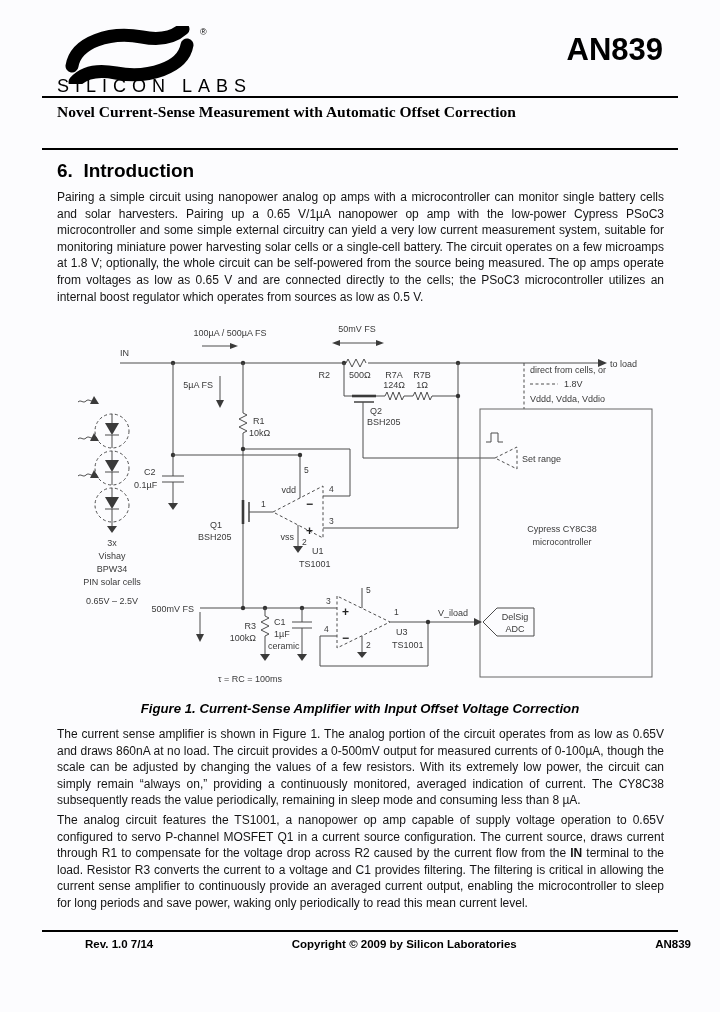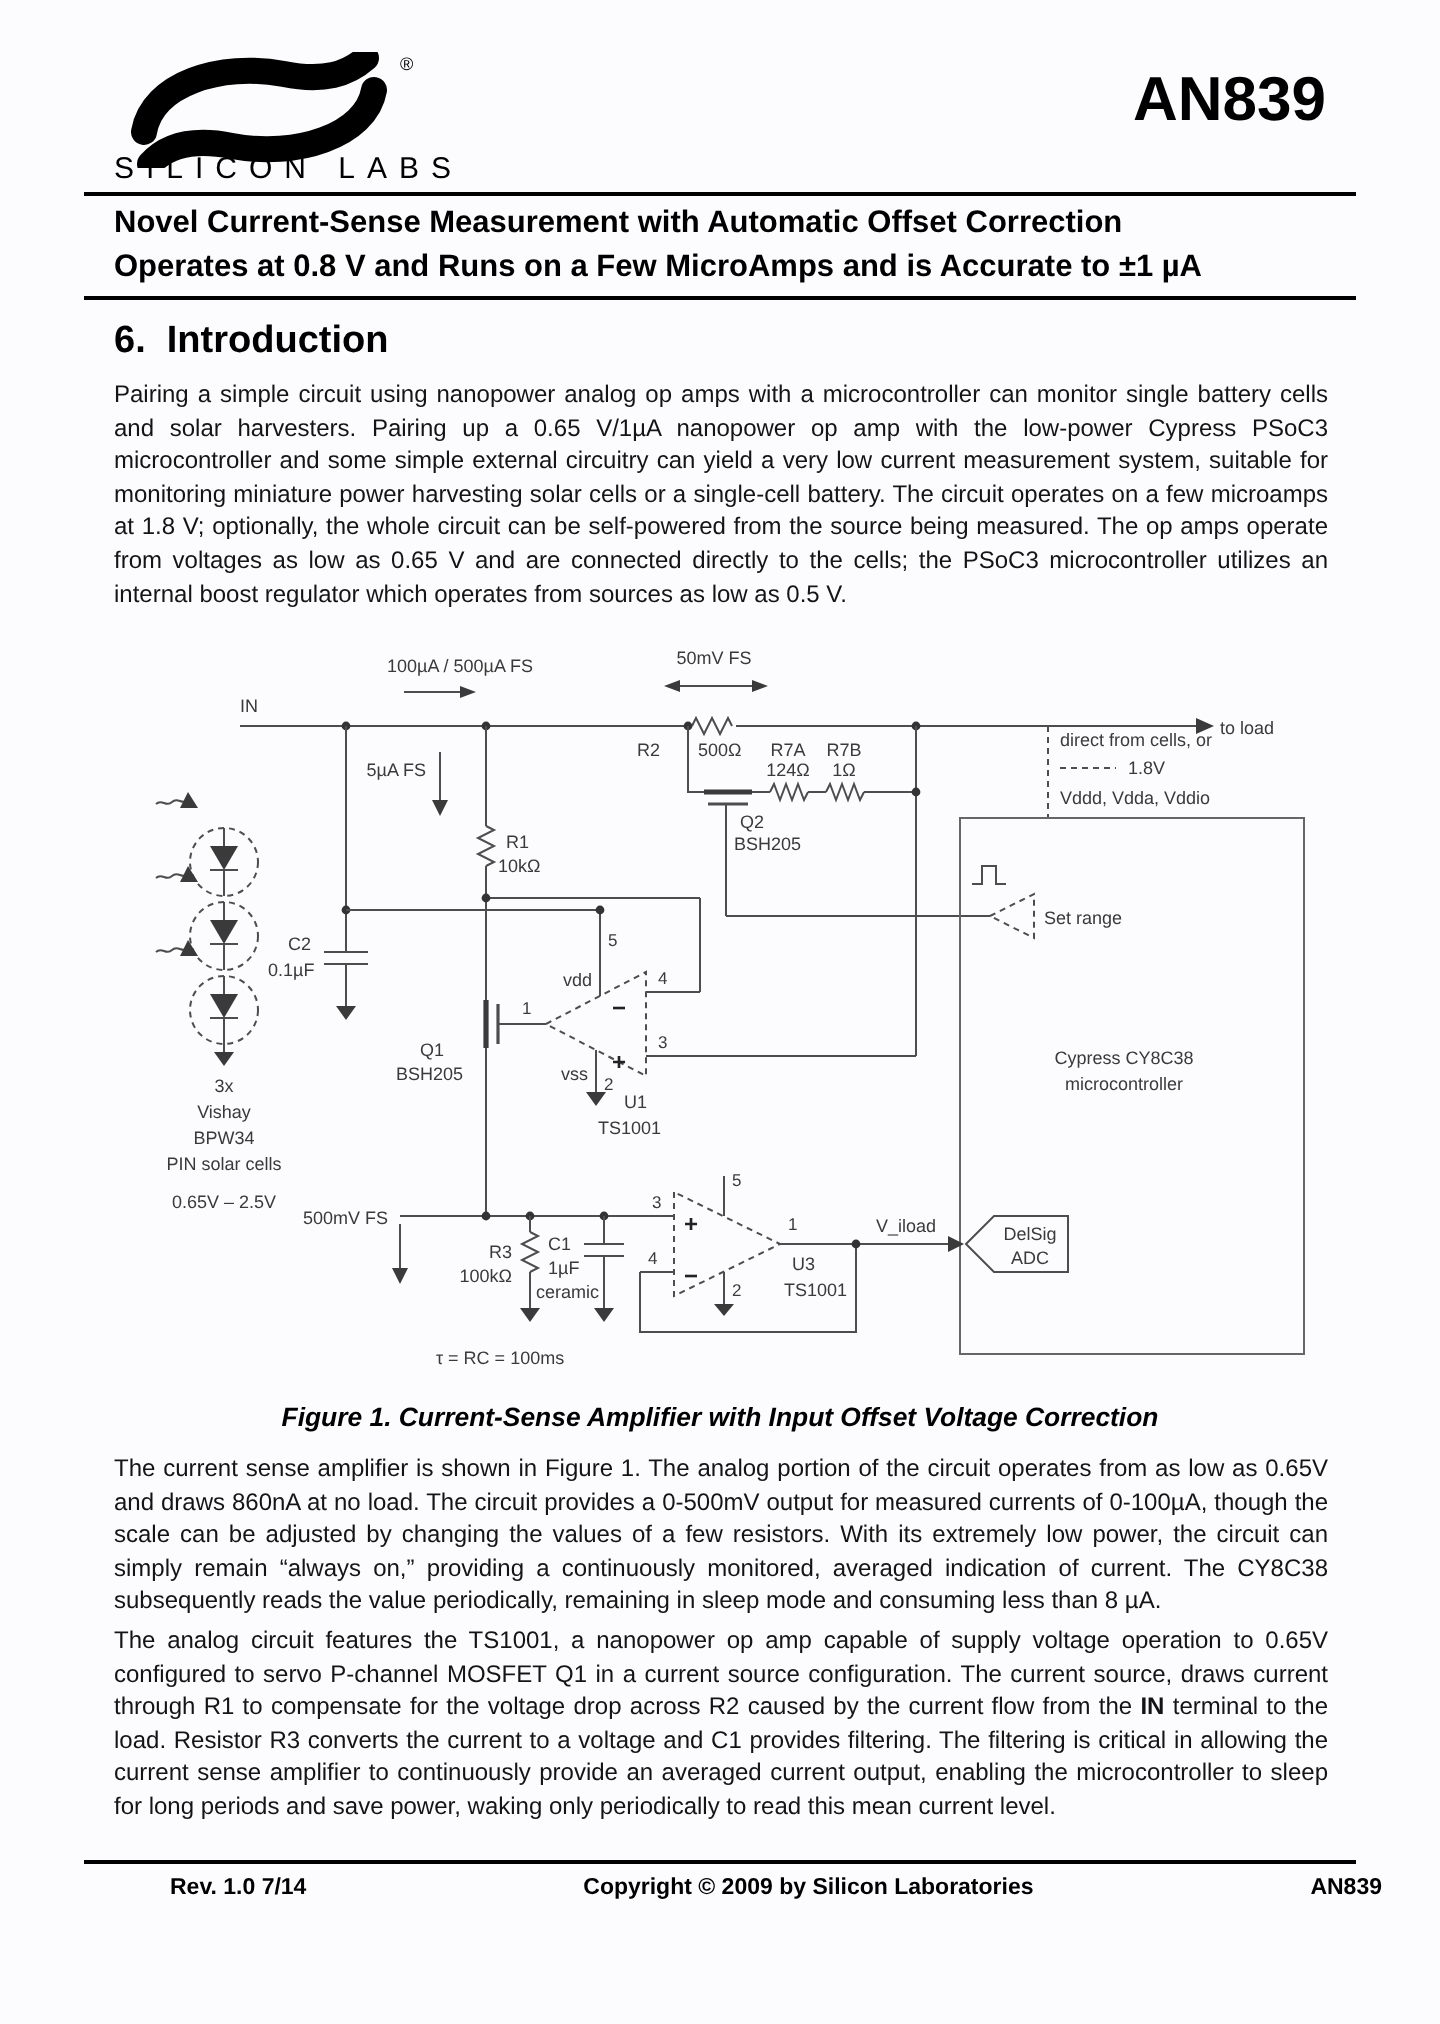--- a/index.html
+++ b/index.html
@@ -1,22 +1,22 @@
 <!DOCTYPE html>
 <html><head>
 <meta charset="utf-8">
 <style>
   html,body{margin:0;padding:0;}
   body{width:720px;height:1012px;background:#fcfcfe;position:relative;
        font-family:"Liberation Sans",sans-serif;color:#111;overflow:hidden;}
   .abs{position:absolute;}
   .rule{background:#000;}
-  .logo-text{font-size:15px;letter-spacing:6px;font-weight:500;color:#000;white-space:pre;}
+  .logo-text{font-size:18px;letter-spacing:6px;font-weight:500;color:#000;white-space:pre;}
   .docnum{font-size:31px;font-weight:bold;color:#000;}
-  .title{font-size:15.5px;font-weight:bold;line-height:22px;color:#000;}
+  .title{font-size:15.5px;font-weight:bold;line-height:22px;color:#000;font-family:Liberation Serif, serif;}
   .h1{font-size:19px;font-weight:bold;color:#000;white-space:pre;}
   .para{font-size:12px;line-height:16.6px;text-align:justify;color:#141414;}
   .caption{font-size:13.2px;font-weight:bold;text-align:center;color:#000;font-style:italic;}
   .footer-row{display:flex;justify-content:space-between;font-size:11.5px;font-weight:bold;color:#000;padding-left:28px;}
   .reg{font-size:9px;color:#000;}
   svg.sch text{font-family:"Liberation Sans",sans-serif;font-size:9px;fill:#3a3a3a;}
   svg.sch text.sign{font-size:12px;font-weight:bold;fill:#222;}
   svg.sch text.pin{font-size:8.5px;}
   svg.sch .w{stroke:#4d4d4d;stroke-width:1;fill:none;}
   svg.sch .w2{stroke:#4d4d4d;stroke-width:1.6;fill:none;}
@@ -32,21 +32,20 @@
   <path d="M14,40 C18,16 52,5 84,11 C104,15 116,11 125,3" stroke="#000" stroke-width="13" fill="none" stroke-linecap="round"></path>
   <path d="M129,19 C125,42 90,53 58,47 C38,43 25,47 17,56" stroke="#000" stroke-width="13" fill="none" stroke-linecap="round"></path>
 </svg>
 <div class="abs reg" style="left:200px;top:27px;">®</div>
 <div class="abs logo-text" style="left:57px;top:76px;">SILICON LABS</div>
 <div class="abs docnum" style="top:32px;right:57px;">AN839</div>
 
 <div class="abs rule" style="left:42px;top:96px;width:636px;height:2px;"></div>
 <div class="abs title" style="left:57px;top:101px;width:612px;">
   <div>Novel Current-Sense Measurement with Automatic Offset Correction</div>
-  <div>Operates at 0.8 V and Runs on a Few MicroAmps and is Accurate to ±1 µA</div>
 </div>
 <div class="abs rule" style="left:42px;top:148px;width:636px;height:2px;"></div>
 
 <div class="abs h1" style="left:57px;top:160px;">6.  Introduction</div>
 <div class="abs para" style="left:57px;top:189px;width:607px;">Pairing a simple circuit using nanopower analog op amps with a microcontroller can monitor single battery cells and solar harvesters. Pairing up a 0.65 V/1µA nanopower op amp with the low-power Cypress PSoC3 microcontroller and some simple external circuitry can yield a very low current measurement system, suitable for monitoring miniature power harvesting solar cells or a single-cell battery. The circuit operates on a few microamps at 1.8 V; optionally, the whole circuit can be self-powered from the source being measured. The op amps operate from voltages as low as 0.65 V and are connected directly to the cells; the PSoC3 microcontroller utilizes an internal boost regulator which operates from sources as low as 0.5 V.</div>
 
 <svg class="abs sch" style="left:50px;top:316px;" width="620" height="384" viewBox="0 0 620 384">
 
   <g>
     <text x="70" y="40">IN</text>

